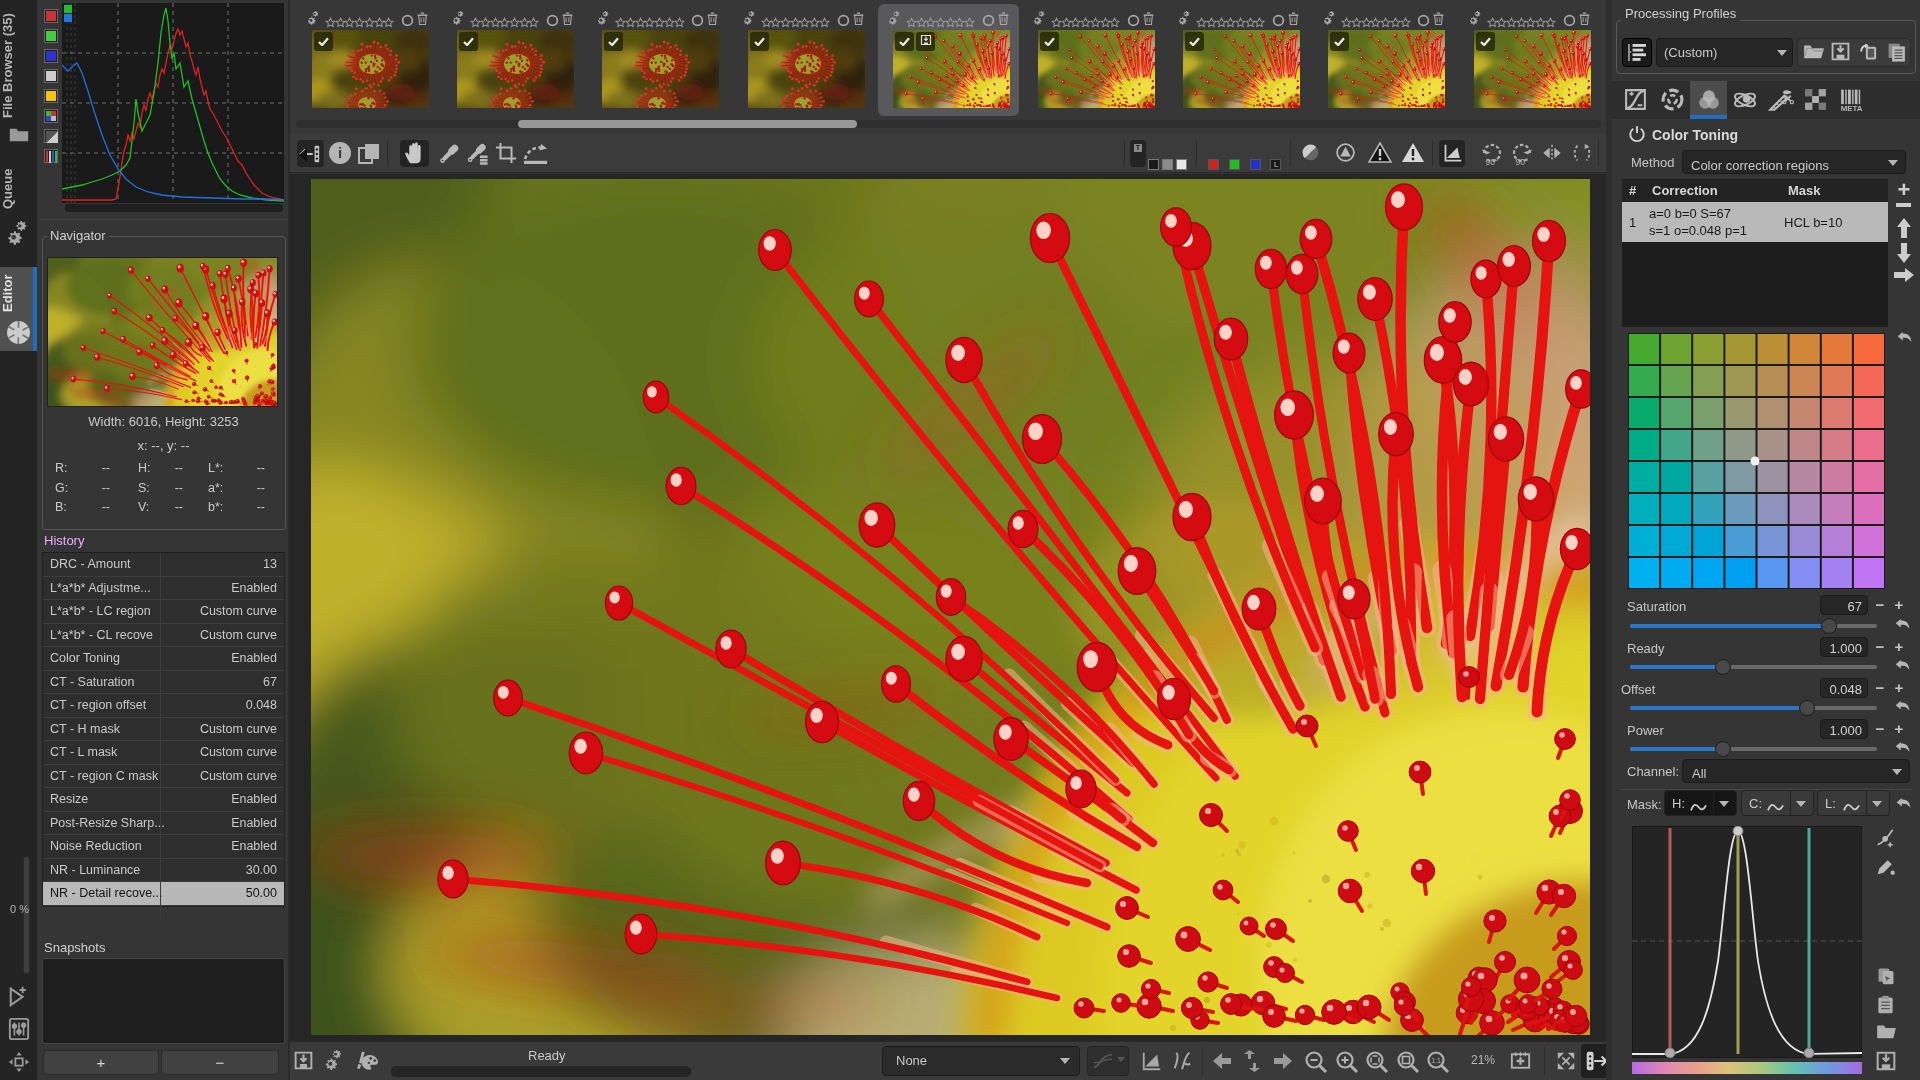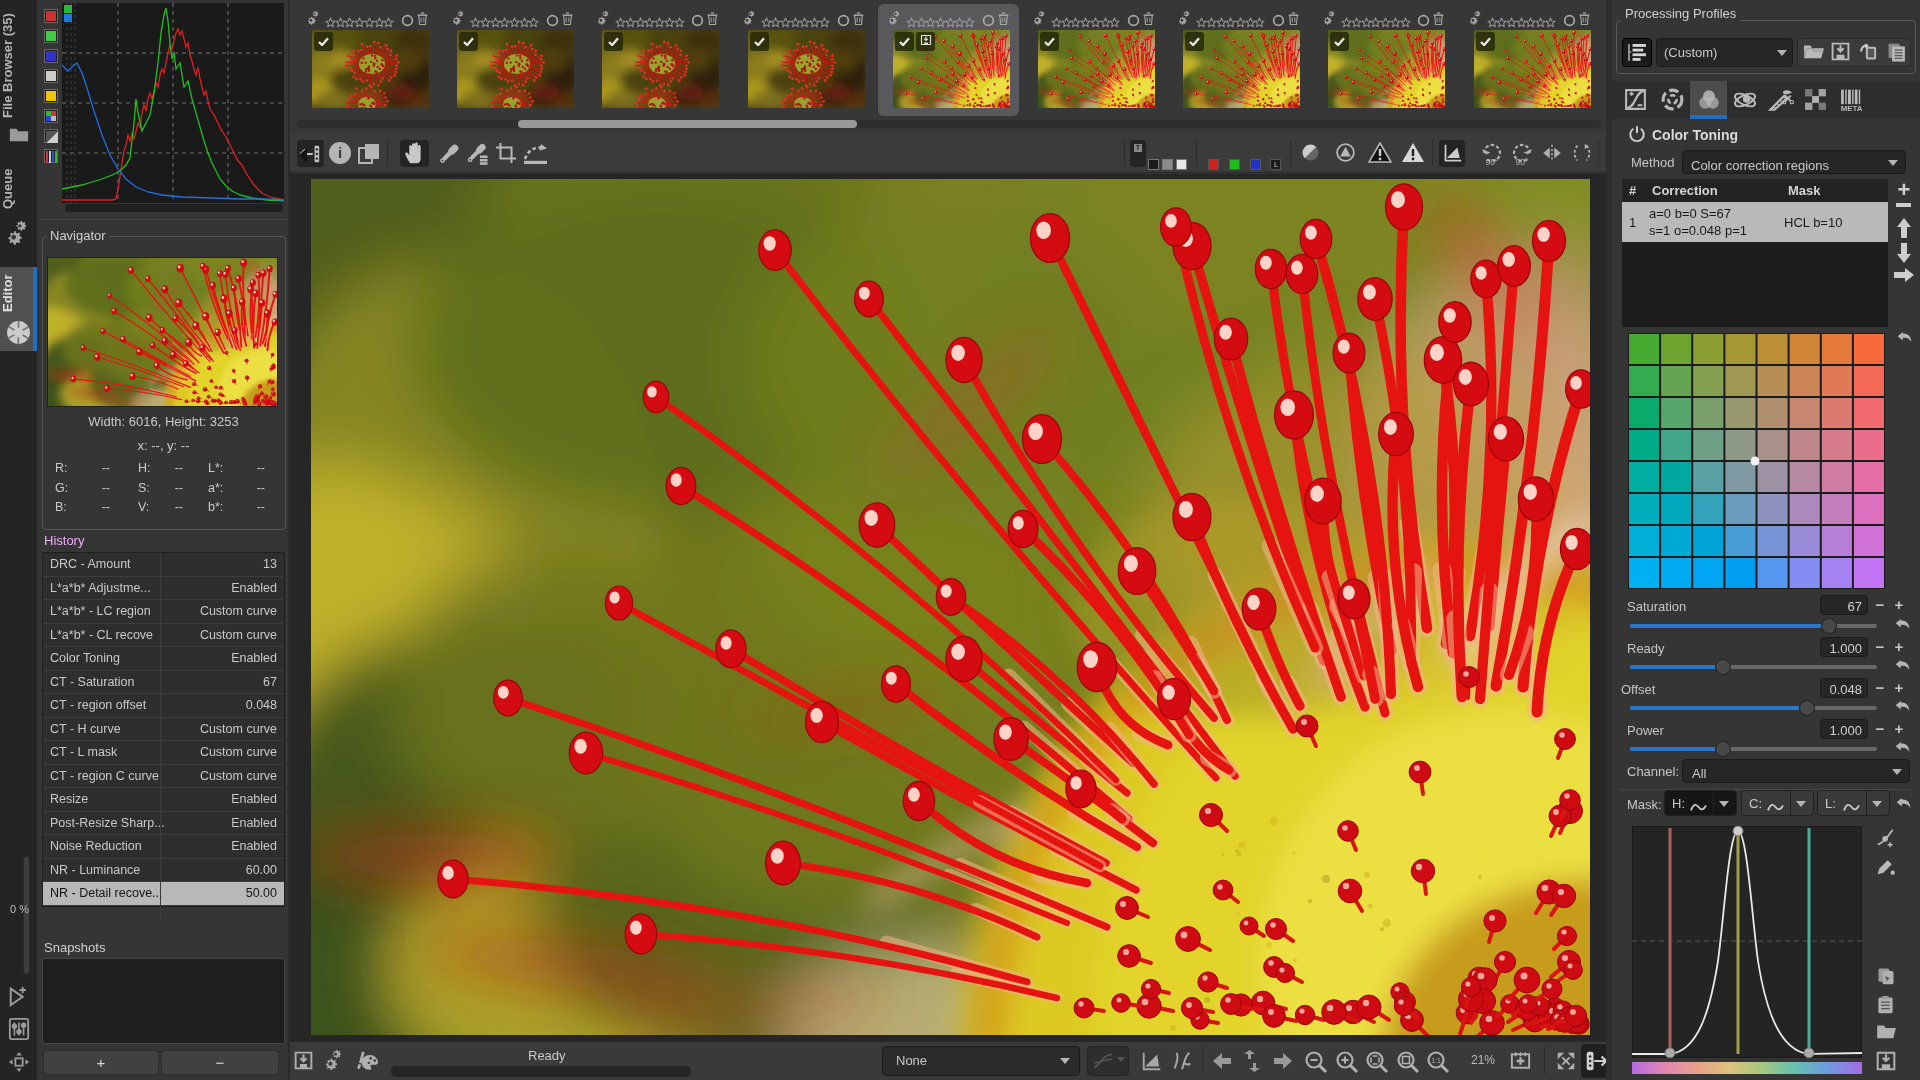--- a/index.html
+++ b/index.html
@@ -881,46 +881,46 @@
       </div>
       <div class="hrow">
         <span class="hk">CT - Saturation</span>
         <span class="hv">67</span>
       </div>
       <div class="hrow">
         <span class="hk">CT - region offset</span>
         <span class="hv">0.048</span>
       </div>
       <div class="hrow">
-        <span class="hk">CT - H curve</span>
+        <span class="hk">CT - H mask</span>
         <span class="hv">Custom curve</span>
       </div>
       <div class="hrow">
         <span class="hk">CT - L mask</span>
         <span class="hv">Custom curve</span>
       </div>
       <div class="hrow">
-        <span class="hk">CT - region C curve</span>
+        <span class="hk">CT - region C mask</span>
         <span class="hv">Custom curve</span>
       </div>
       <div class="hrow">
         <span class="hk">Resize</span>
         <span class="hv">Enabled</span>
       </div>
       <div class="hrow">
         <span class="hk">Post-Resize Sharp...</span>
         <span class="hv">Enabled</span>
       </div>
       <div class="hrow">
         <span class="hk">Noise Reduction</span>
         <span class="hv">Enabled</span>
       </div>
       <div class="hrow">
         <span class="hk">NR - Luminance</span>
-        <span class="hv">60.00</span>
+        <span class="hv">30.00</span>
       </div>
       <div class="hrow sel">
         <span class="hk">NR - Detail recove...</span>
         <span class="hv">50.00</span>
       </div>
     </div>
     <div style="position:absolute;left:123px;top:553px;width:1px;height:366px;background:#3d3d3d"></div>
     <div class="txt" style="left:7px;top:940px;color:#cfcfcf">Snapshots</div>
     <div style="position:absolute;left:5px;top:958px;width:243px;height:86px;background:#1e1e1e;border:1px solid #444;border-radius:3px"></div>
     <div class="sbtn" style="left:6px;top:1050px;width:116px">+</div>

